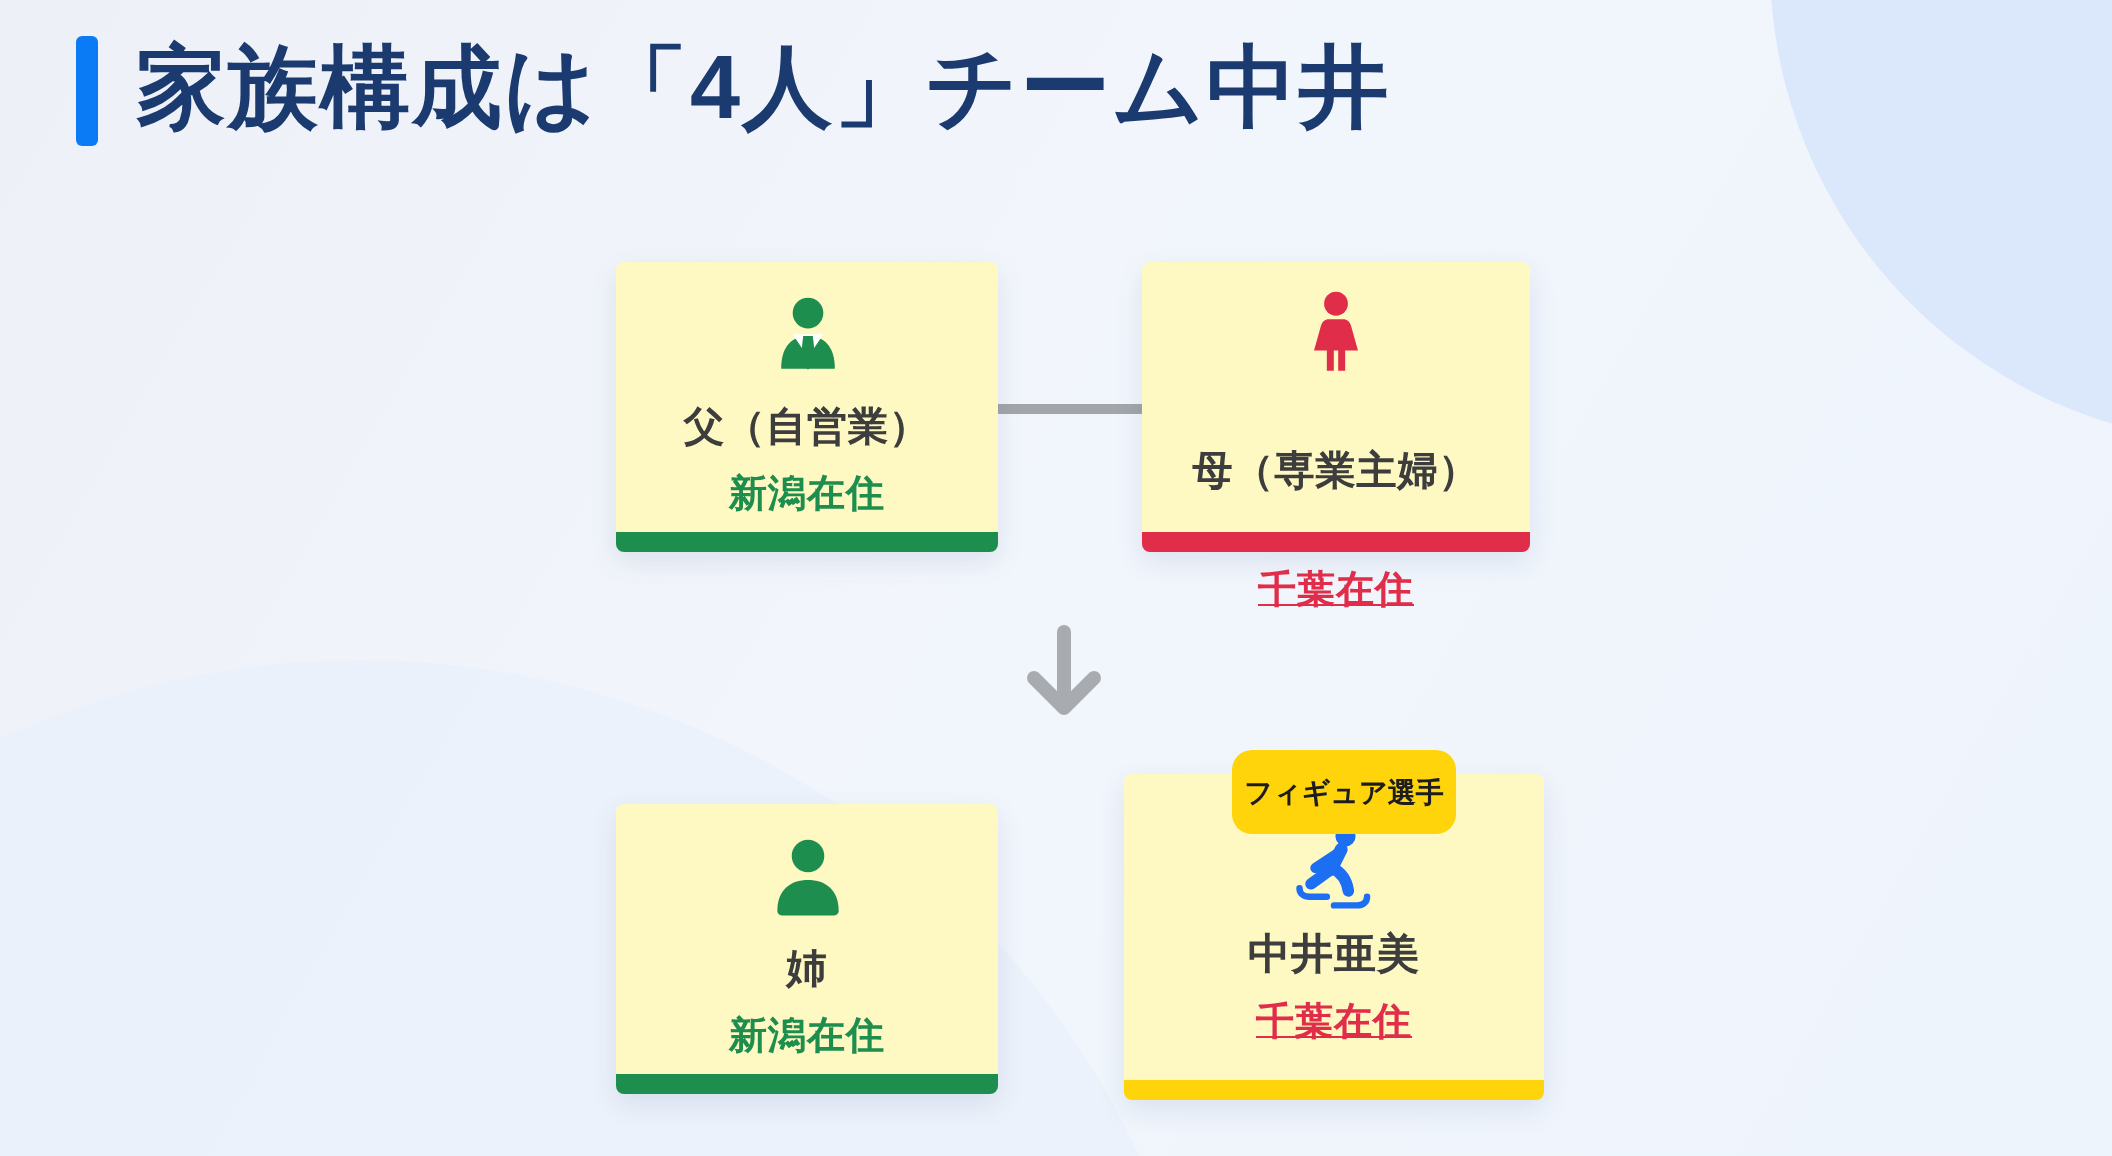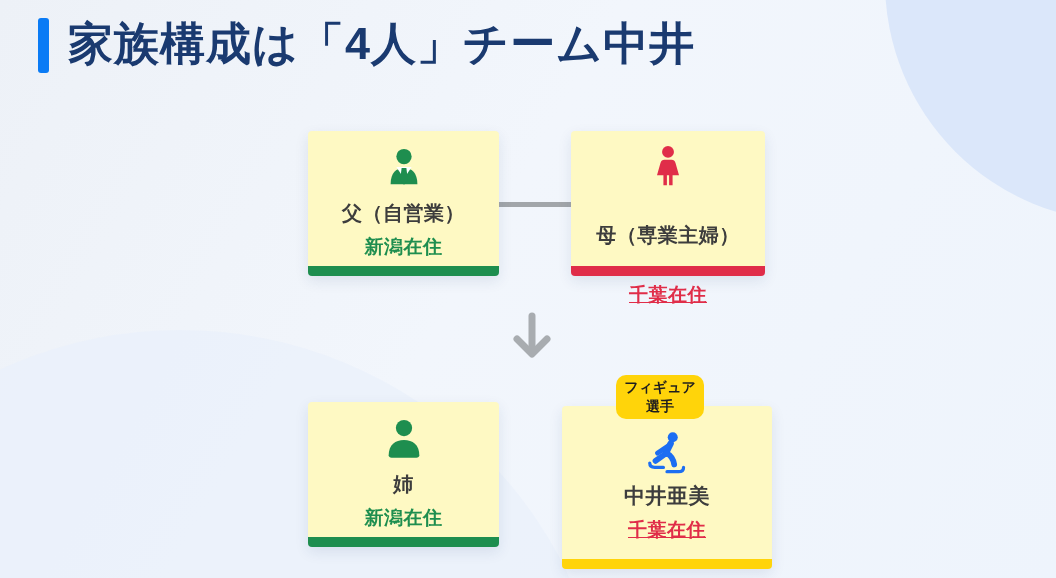--- a/index.html
+++ b/index.html
@@ -51,36 +51,36 @@
     z-index:2;
     border-bottom:10px solid transparent;
   }
   .card--green{border-bottom-color:var(--green);}
   .card--red{border-bottom-color:var(--red);gap:26px;}
   .card--yellow{border-bottom-color:var(--yellow);}
 
   .card--father{left:308px;top:131px;width:191px;height:145px;}
   .card--mother{left:571px;top:131px;width:194px;height:145px;}
   .card--sister{left:308px;top:402px;width:191px;height:145px;}
-  .card--ami{left:562px;top:406px;width:210px;height:163px;}
+  .card--ami{left:562px;top:387px;width:210px;height:163px;}
 
   .card-icon{display:flex;align-items:center;justify-content:center;margin-top:13px;height:50px;}
   .card-icon--green{color:var(--green);}
   .card-icon--red{color:var(--red);}
   .card-icon--blue{color:var(--blue);}
   .card--ami .card-icon{margin-top:24px;height:46px;}
 
   .card-name{margin-top:6px;font-size:20px;font-weight:700;color:var(--name-text);letter-spacing:.5px;white-space:nowrap;}
   .card--ami .card-name{font-size:21px;}
   .card-location{margin-top:7px;font-size:19px;font-weight:700;letter-spacing:.5px;}
   .card-location--green{color:var(--green);}
   .card-location--red{color:var(--red);text-decoration:underline;}
 
   .badge{
-    position:absolute;left:616px;top:375px;width:88px;min-height:42px;
+    position:absolute;left:616px;top:375px;width:112px;min-height:42px;
     background:var(--yellow);border-radius:10px;
     display:flex;align-items:center;justify-content:center;text-align:center;
     padding:3px 6px;z-index:3;
     font-size:14px;font-weight:700;line-height:1.35;color:var(--badge-text);
     word-break:break-all;
   }
 
   .down-arrow{position:absolute;left:508px;top:310px;z-index:2;color:var(--gray-arrow);}
 </style>
 </head>

